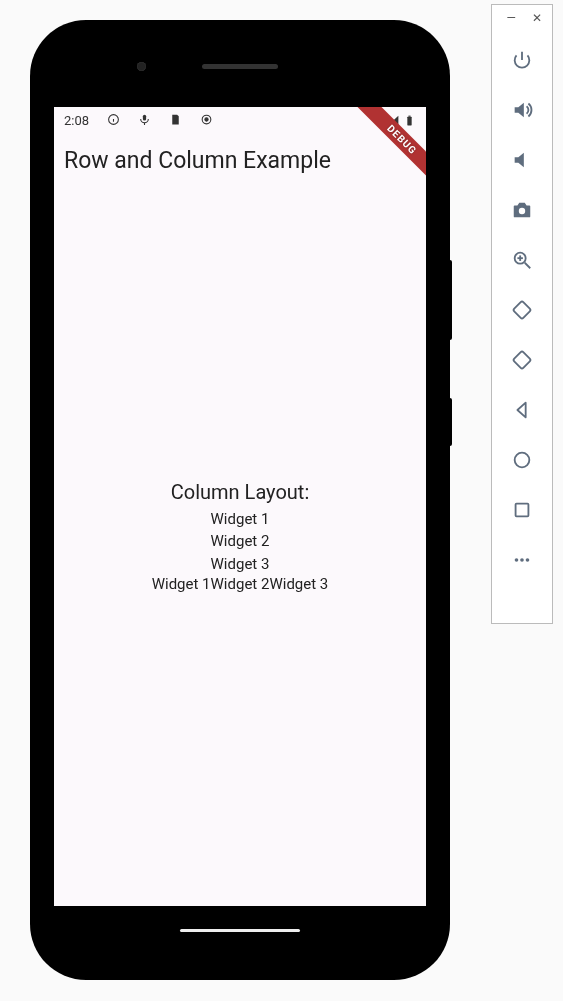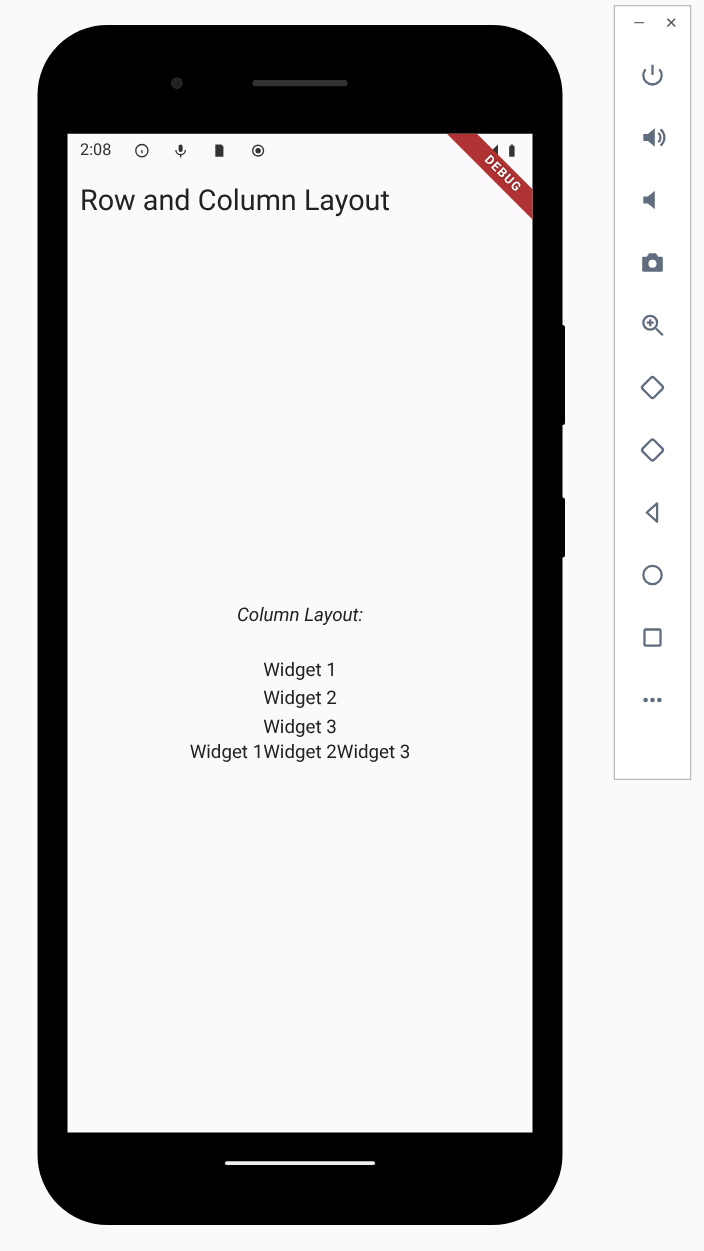--- a/index.html
+++ b/index.html
@@ -123,21 +123,21 @@
     
     .status-bar {
       height: 26px;
       display: flex;
       justify-content: space-between;
       align-items: center;
       padding: 0 10px;
       font-size: 13px;
       color: #333;
     }
-    .status-left { display: flex; align-items: center; gap: 18px; }
+    .status-left { display: flex; gap: 18px; }
     .status-right { display: flex; align-items: center; gap: 3px; }
     .status-icon { width: 13px; height: 13px; }
     
     .app-bar {
       padding: 14px 10px 6px 10px;
       font-size: 23px;
       color: #222;
     }
     
     .debug-banner {
@@ -161,21 +161,21 @@
       top: 60px;
       left: 0;
       right: 0;
       bottom: 0;
       display: flex;
       flex-direction: column;
       align-items: center;
       justify-content: center;
       color: #222;
     }
-    .section-title { font-size: 15px; margin: 24px 0; font-style: italic; }
+    .section-title { font-size: 20px; margin: 4px 0; }
     .col-layout { display: flex; flex-direction: column; align-items: center; font-size: 15px; }
     .col-layout span { line-height: 1.5; }
     .row-layout { display: flex; flex-direction: row; font-size: 15px; margin-bottom: 4px; }
   </style>
 </head>
 <body>
 
 <div class="side-button-right-1"></div>
 <div class="side-button-right-2"></div>
 
@@ -217,21 +217,21 @@
           <svg class="status-icon" viewBox="0 0 24 24" fill="#333">
               <rect x="8" y="5" width="8" height="16" rx="1"></rect>
               <rect x="10" y="3" width="4" height="2"></rect>
             </svg>
         </div>
       </div>
 
       <div class="debug-banner">DEBUG</div>
 
       <div class="app-bar">
-        <span>Row and Column Layout</span>
+        <span>Row and Column Example</span>
       </div>
 
       <div class="app-body">
         <div class="section-title">Column Layout:</div>
         <div class="col-layout">
           <span>Widget 1</span>
           <span>Widget 2</span>
           <span>Widget 3</span>
         </div>
         <div class="row-layout">

